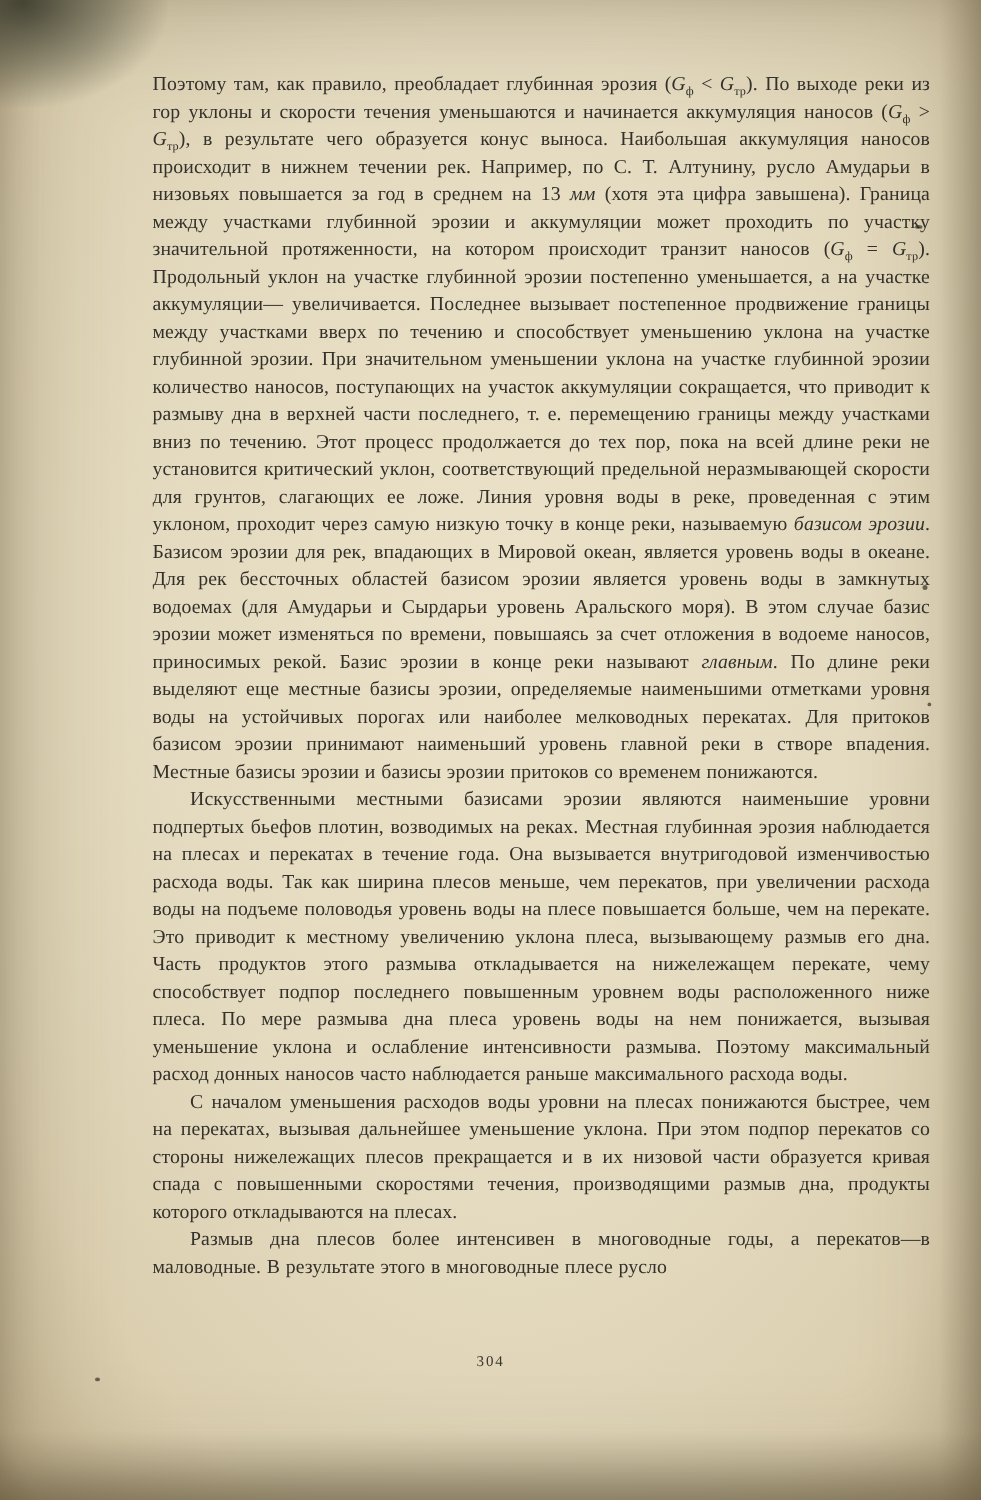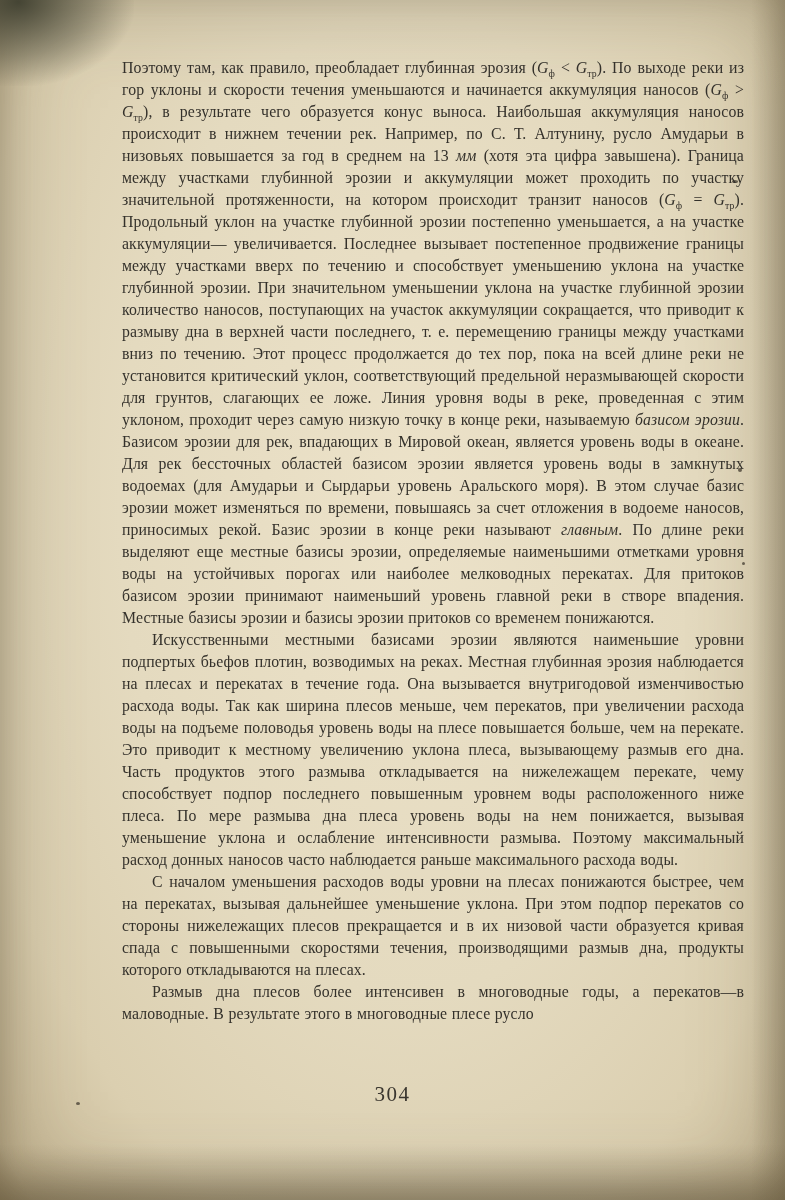--- a/index.html
+++ b/index.html
@@ -73,21 +73,21 @@
   .para sub {
     font-size: 0.62em;
     line-height: 0;
   }
   .page-number {
     position: absolute;
     left: 0;
     top: 1082px;
     width: 785px;
     text-align: center;
-    font-size: 21px;
+    font-size: 12px;
     letter-spacing: 1.5px;
     color: #3a362f;
   }
 </style>
 </head>
 <body>
 
 <div class="book-page">
 
   <div class="corner-stain"></div>

